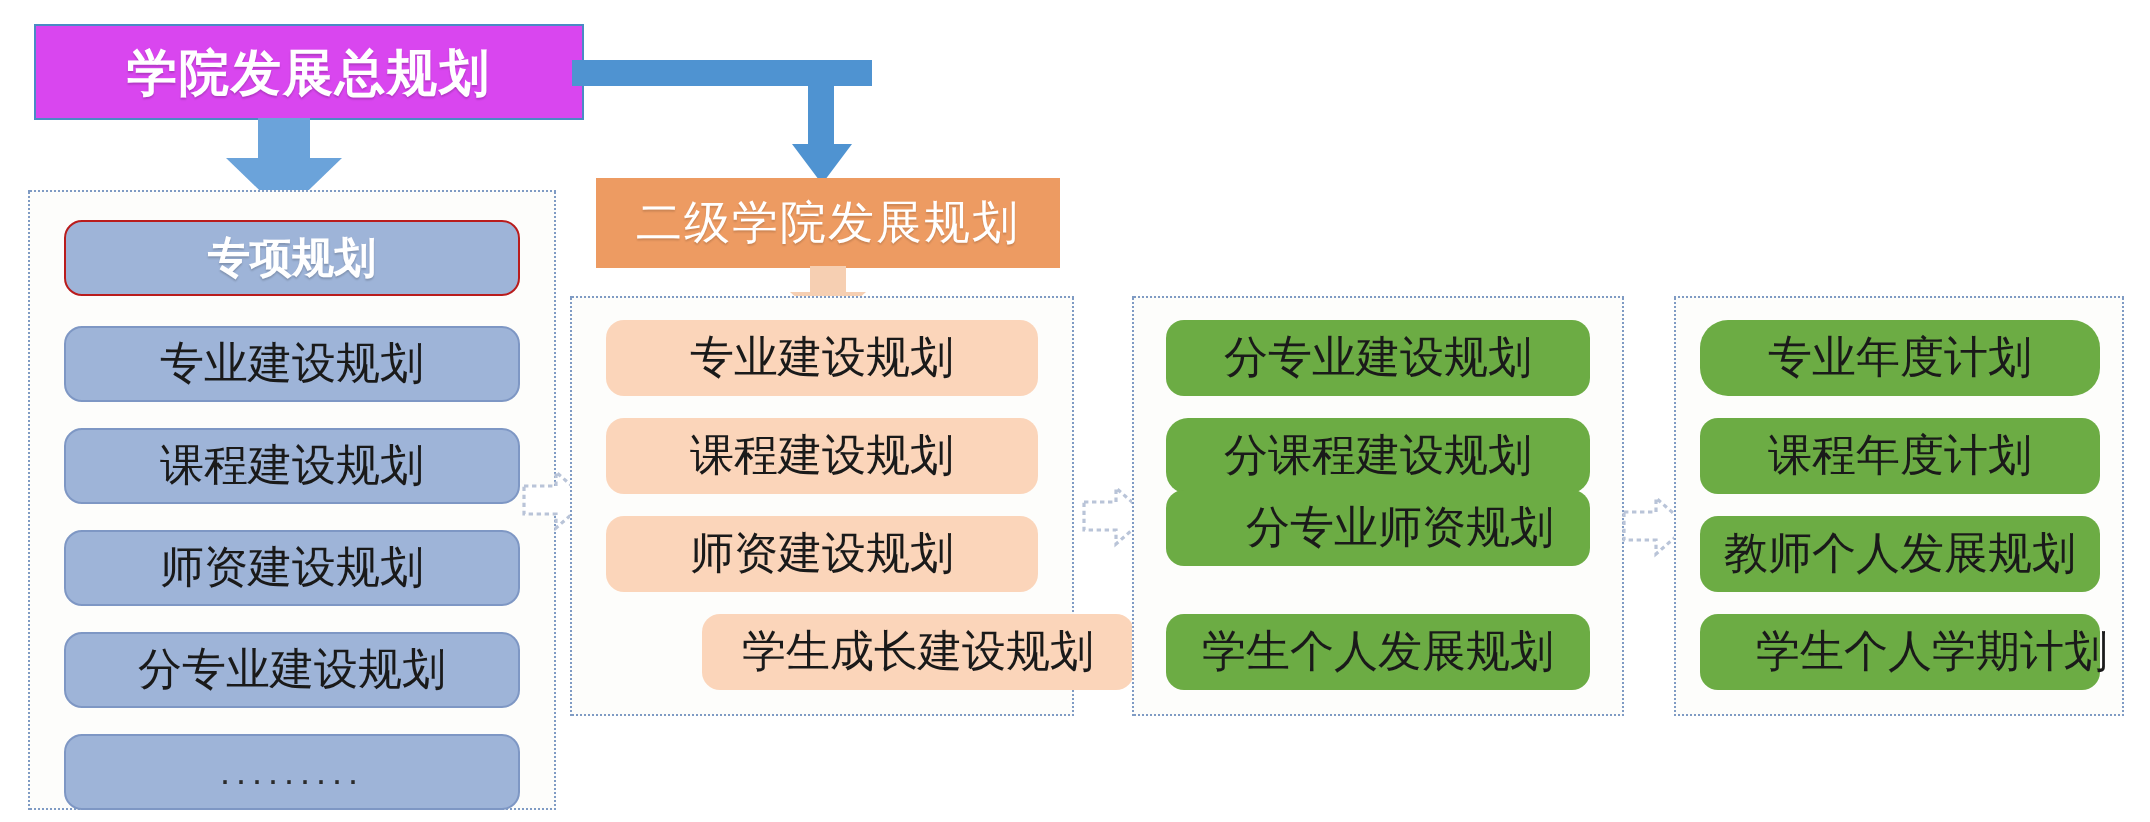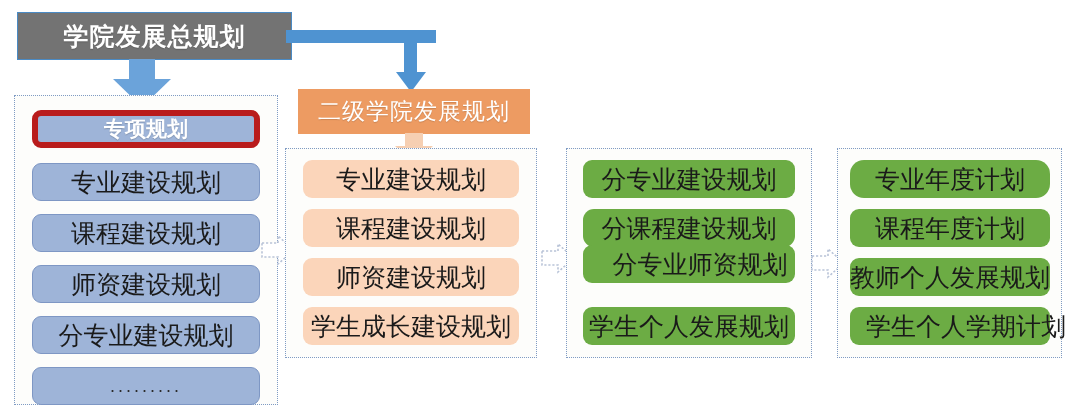--- a/index.html
+++ b/index.html
@@ -8,21 +8,21 @@
     background: #ffffff;
     font-family: "Liberation Sans", "DejaVu Sans", sans-serif;
     overflow: hidden;
   }
   #stage { position: relative; width: 1075px; height: 411px; }
 
   
   .master-box {
     position: absolute;
     left: 17px; top: 12px; width: 275px; height: 48px;
-    background: #737373;
+    background: #d946ef;
     border: 1px solid #4a8ac4;
     display: flex; align-items: center; justify-content: center;
     color: #ffffff;
     font-size: 25px;
     font-weight: bold;
     letter-spacing: 1px;
     text-shadow: 0 1px 1px rgba(0,0,0,0.18);
   }
 
   
@@ -95,26 +95,26 @@
   .panel.p1 { left: 14px;  top: 95px;  width: 264px; height: 310px; }
   .panel.p2 { left: 285px; top: 148px; width: 252px; height: 210px; }
   .panel.p3 { left: 566px; top: 148px; width: 246px; height: 210px; }
   .panel.p4 { left: 837px; top: 148px; width: 225px; height: 210px; }
 
   
   .item {
     position: absolute;
     border-radius: 9px;
     display: flex; align-items: center; justify-content: center;
-    font-size: 25px;
+    font-size: 22px;
     color: #1a1a1a;
     white-space: nowrap;
   }
   .item.blue        { background: #9eb4d8; border: 1px solid #7e97c4; }
-  .item.blue-head   { background: #9eb4d8; border: 6px solid #b91c1c;
+  .item.blue-head   { background: #9eb4d8; border: 1px solid #b91c1c;
                       color: #ffffff; font-weight: bold; font-size: 21px;
                       text-shadow: 0 1px 1px rgba(0,0,0,0.18); }
   .item.peach       { background: #fbd5ba; border: none; }
   .item.green       { background: #6cac44; border: none; }
   .dots { letter-spacing: 3px; font-size: 18px; color: #2b2b2b; }
 
   
   .c1 { left: 32px; width: 228px; height: 38px; }
   
   .c2 { left: 303px; width: 216px; height: 38px; }
@@ -156,21 +156,21 @@
   </div>
 
   <div class="org-header">二级学院发展规划</div>
   <div class="org-down-stem"></div>
   <div class="org-down-head"></div>
 
   <div class="panel p2"></div>
   <div class="item peach c2" style="top:160px;">专业建设规划</div>
   <div class="item peach c2" style="top:209px;">课程建设规划</div>
   <div class="item peach c2" style="top:258px;">师资建设规划</div>
-  <div class="item peach c2" style="top:307px;">学生成长建设规划</div>
+  <div class="item peach c2" style="top:307px;margin-left:48px;">学生成长建设规划</div>
 
   <div class="harrow" style="left:538px; top:238px;">
     <svg width="40" height="40" viewBox="0 0 40 40">
       <polygon points="4,13 20,13 20,6 36,20 20,34 20,27 4,27" fill="#ffffff" stroke="#b9c4d8" stroke-width="1.6" stroke-dasharray="2.2,1.8"></polygon>
     </svg>
   </div>
 
   <div class="panel p3"></div>
   <div class="item green c3" style="top:160px;">分专业建设规划</div>
   <div class="item green c3" style="top:209px;border-radius:11px;">分课程建设规划</div>

